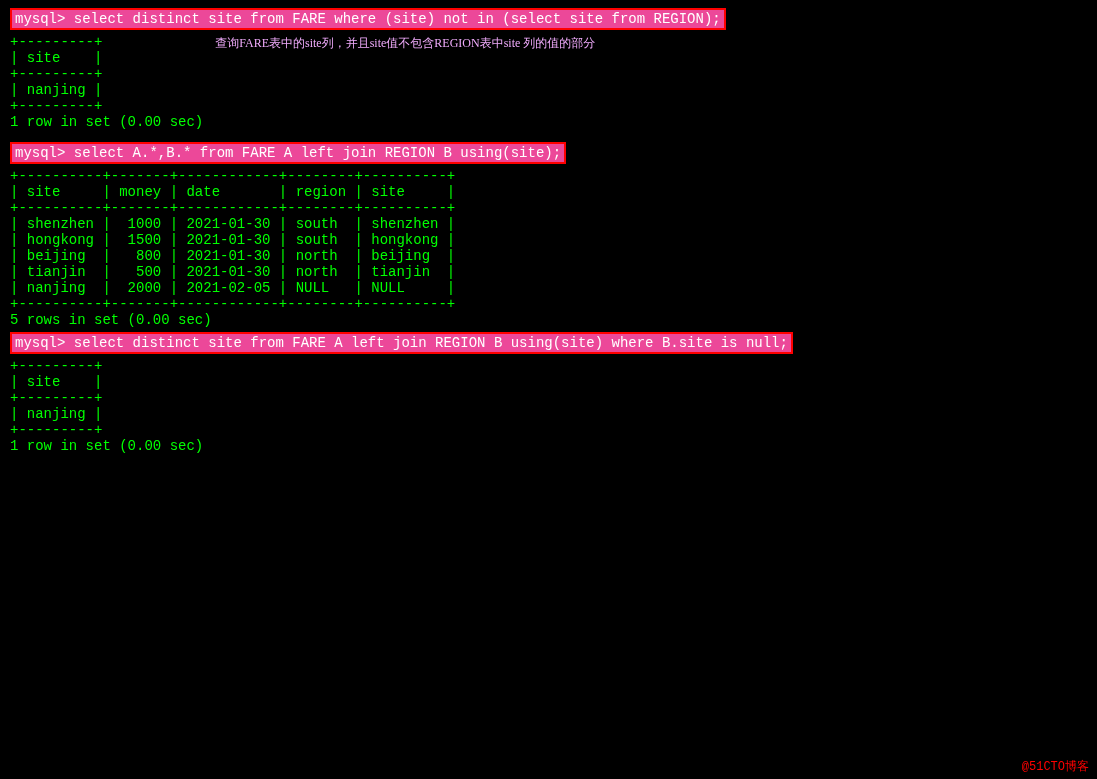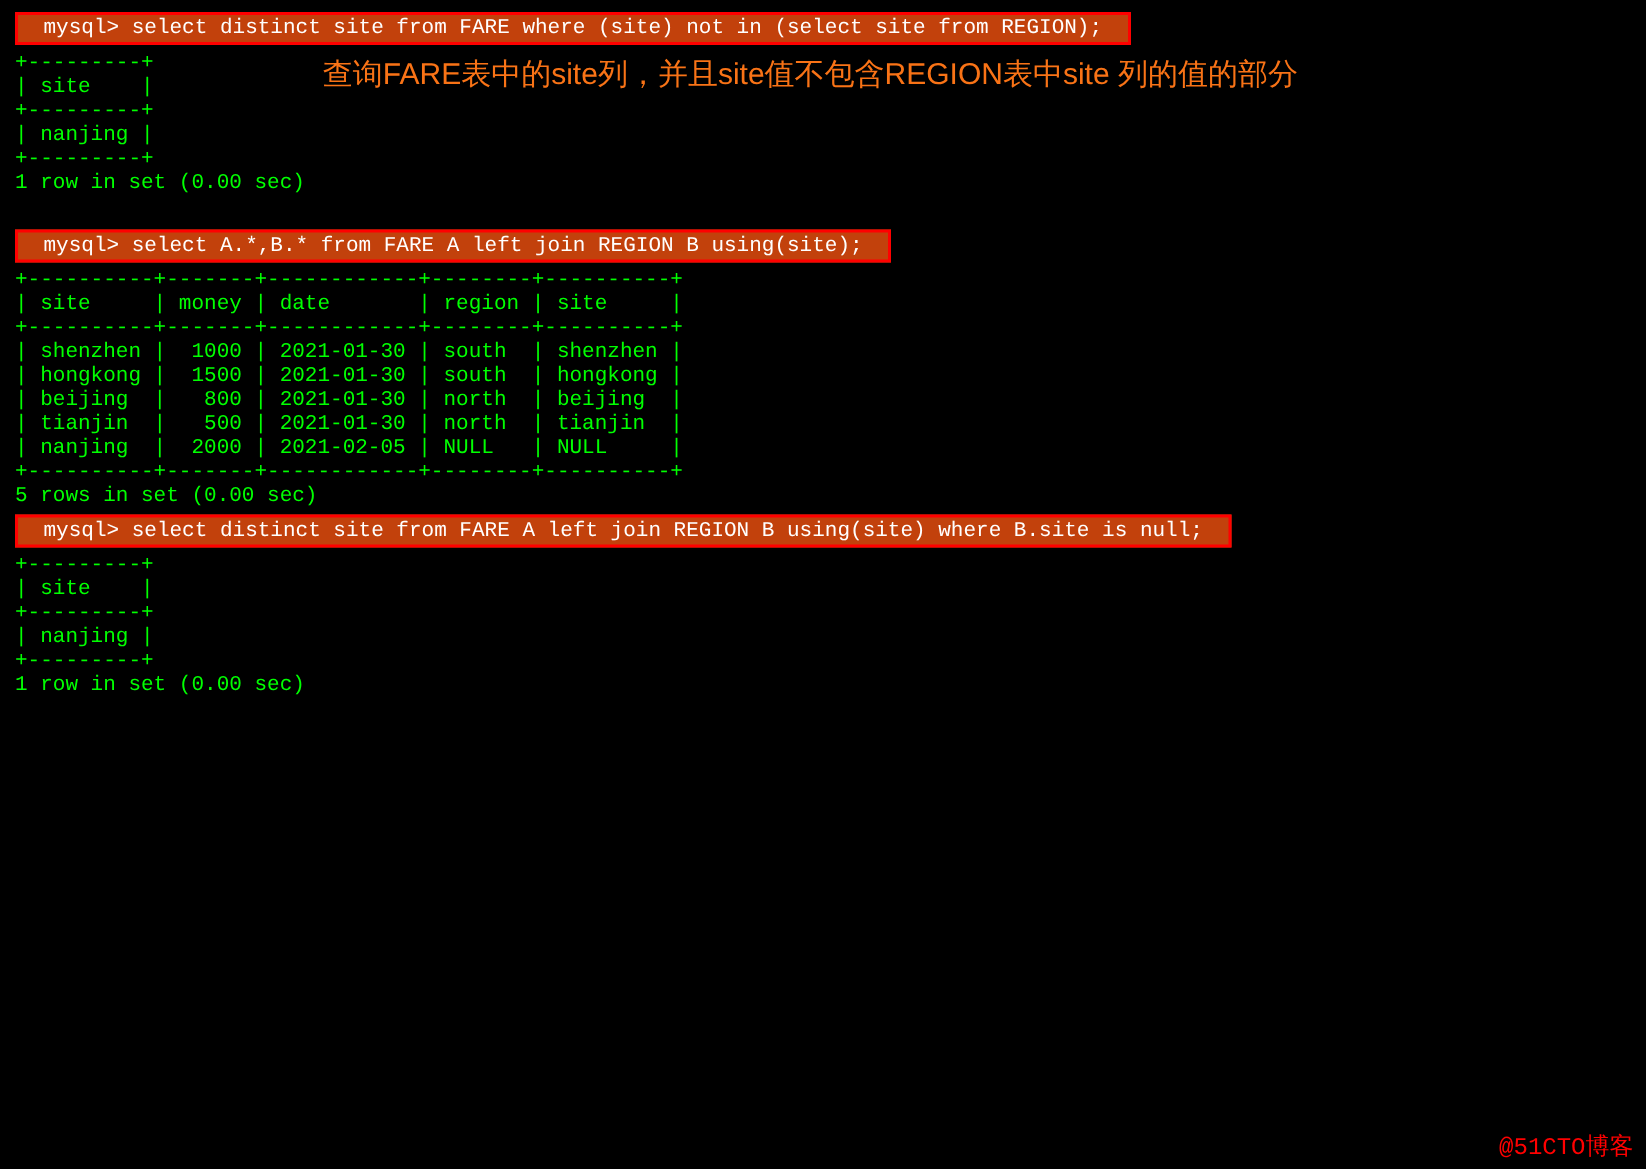--- a/index.html
+++ b/index.html
@@ -13,53 +13,53 @@
       padding: 4px;
       overflow-x: hidden;
     }
     .terminal {
       background: #000000;
       padding: 4px 6px;
     }
     .sql-command {
       border: 2px solid #ff0000;
       display: inline-block;
-      padding: 1px 17px;
+      padding: 1px 3px;
       margin-bottom: 2px;
       color: #ffffff;
-      background: #c2410c;
+      background: #ec4899;
       font-family: 'Courier New', Courier, monospace;
       font-size: 14px;
     }
     .table-output {
       color: #00ff00;
       font-family: 'Courier New', Courier, monospace;
       font-size: 14px;
       white-space: pre;
     }
     .annotation {
-      color: #f97316;
-      font-size: 20px;
-      font-family: Liberation Sans, sans-serif;
+      color: #f0abfc;
+      font-size: 12px;
+      font-family: Liberation Serif, serif;
       line-height: 1.6;
       display: inline-block;
       vertical-align: top;
     }
     .left-part {
       display: inline-block;
       vertical-align: top;
     }
     .right-part {
       display: inline-block;
       vertical-align: top;
       margin-left: 12px;
     }
     .watermark {
       color: #ff0000;
-      font-size: 16px;
+      font-size: 12px;
       text-align: right;
       font-family: 'Courier New', Courier, monospace;
     }
     .green-cursor {
       display: inline-block;
       width: 10px;
       height: 14px;
       background: #00ff00;
       vertical-align: middle;
     }
@@ -78,21 +78,21 @@
 | site    |
 +---------+
 | nanjing |
 +---------+
 1 row in set (0.00 sec)</div>
       <div class="right-part annotation">查询FARE表中的site列，并且site值不包含REGION表中site
 列的值的部分</div>
     </div>
   </div>
 
-  <div style="margin-top: 23px;">
+  <div style="margin-top: 12px;">
     <div>
       <span class="sql-command">mysql&gt; select A.*,B.* from FARE A left join REGION B using(site);</span>
     </div>
     <div style="display:flex; align-items:flex-start; margin-top:2px;">
       <div class="left-part table-output">+----------+-------+------------+--------+----------+
 | site     | money | date       | region | site     |
 +----------+-------+------------+--------+----------+
 | shenzhen |  1000 | 2021-01-30 | south  | shenzhen |
 | hongkong |  1500 | 2021-01-30 | south  | hongkong |
 | beijing  |   800 | 2021-01-30 | north  | beijing  |

